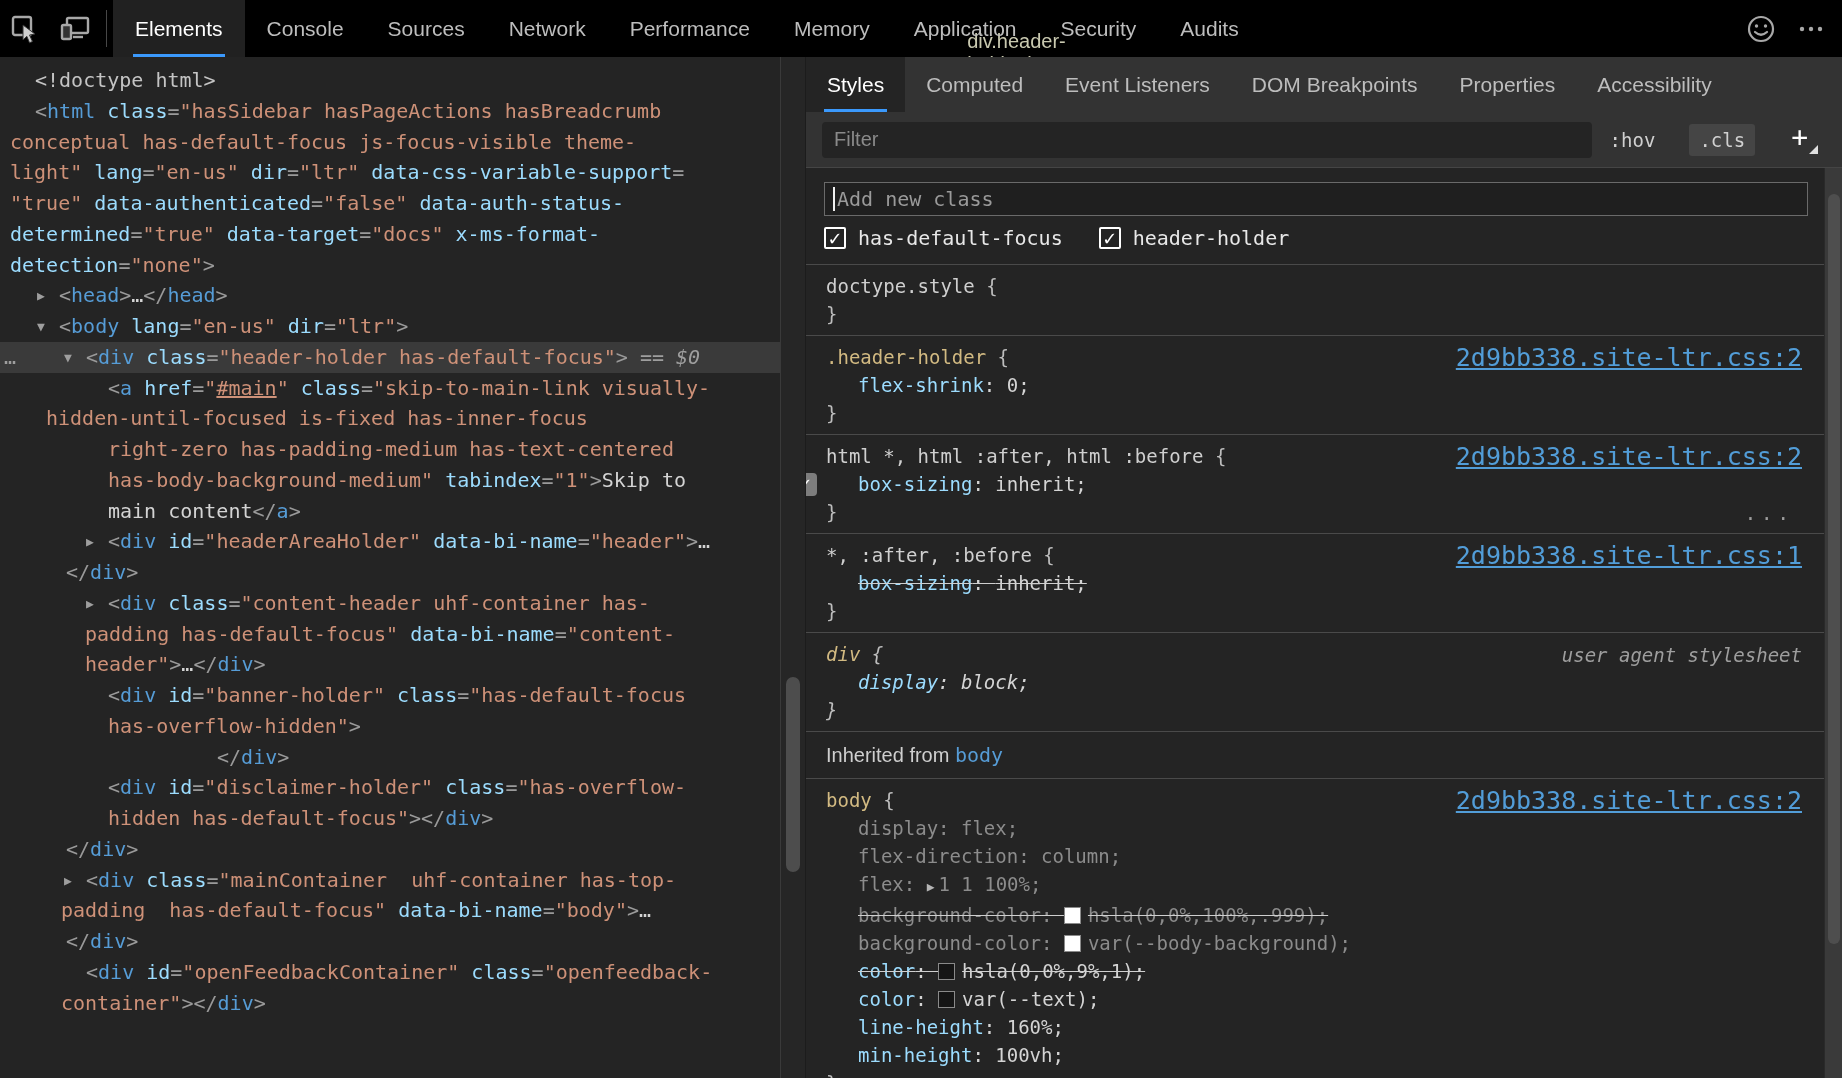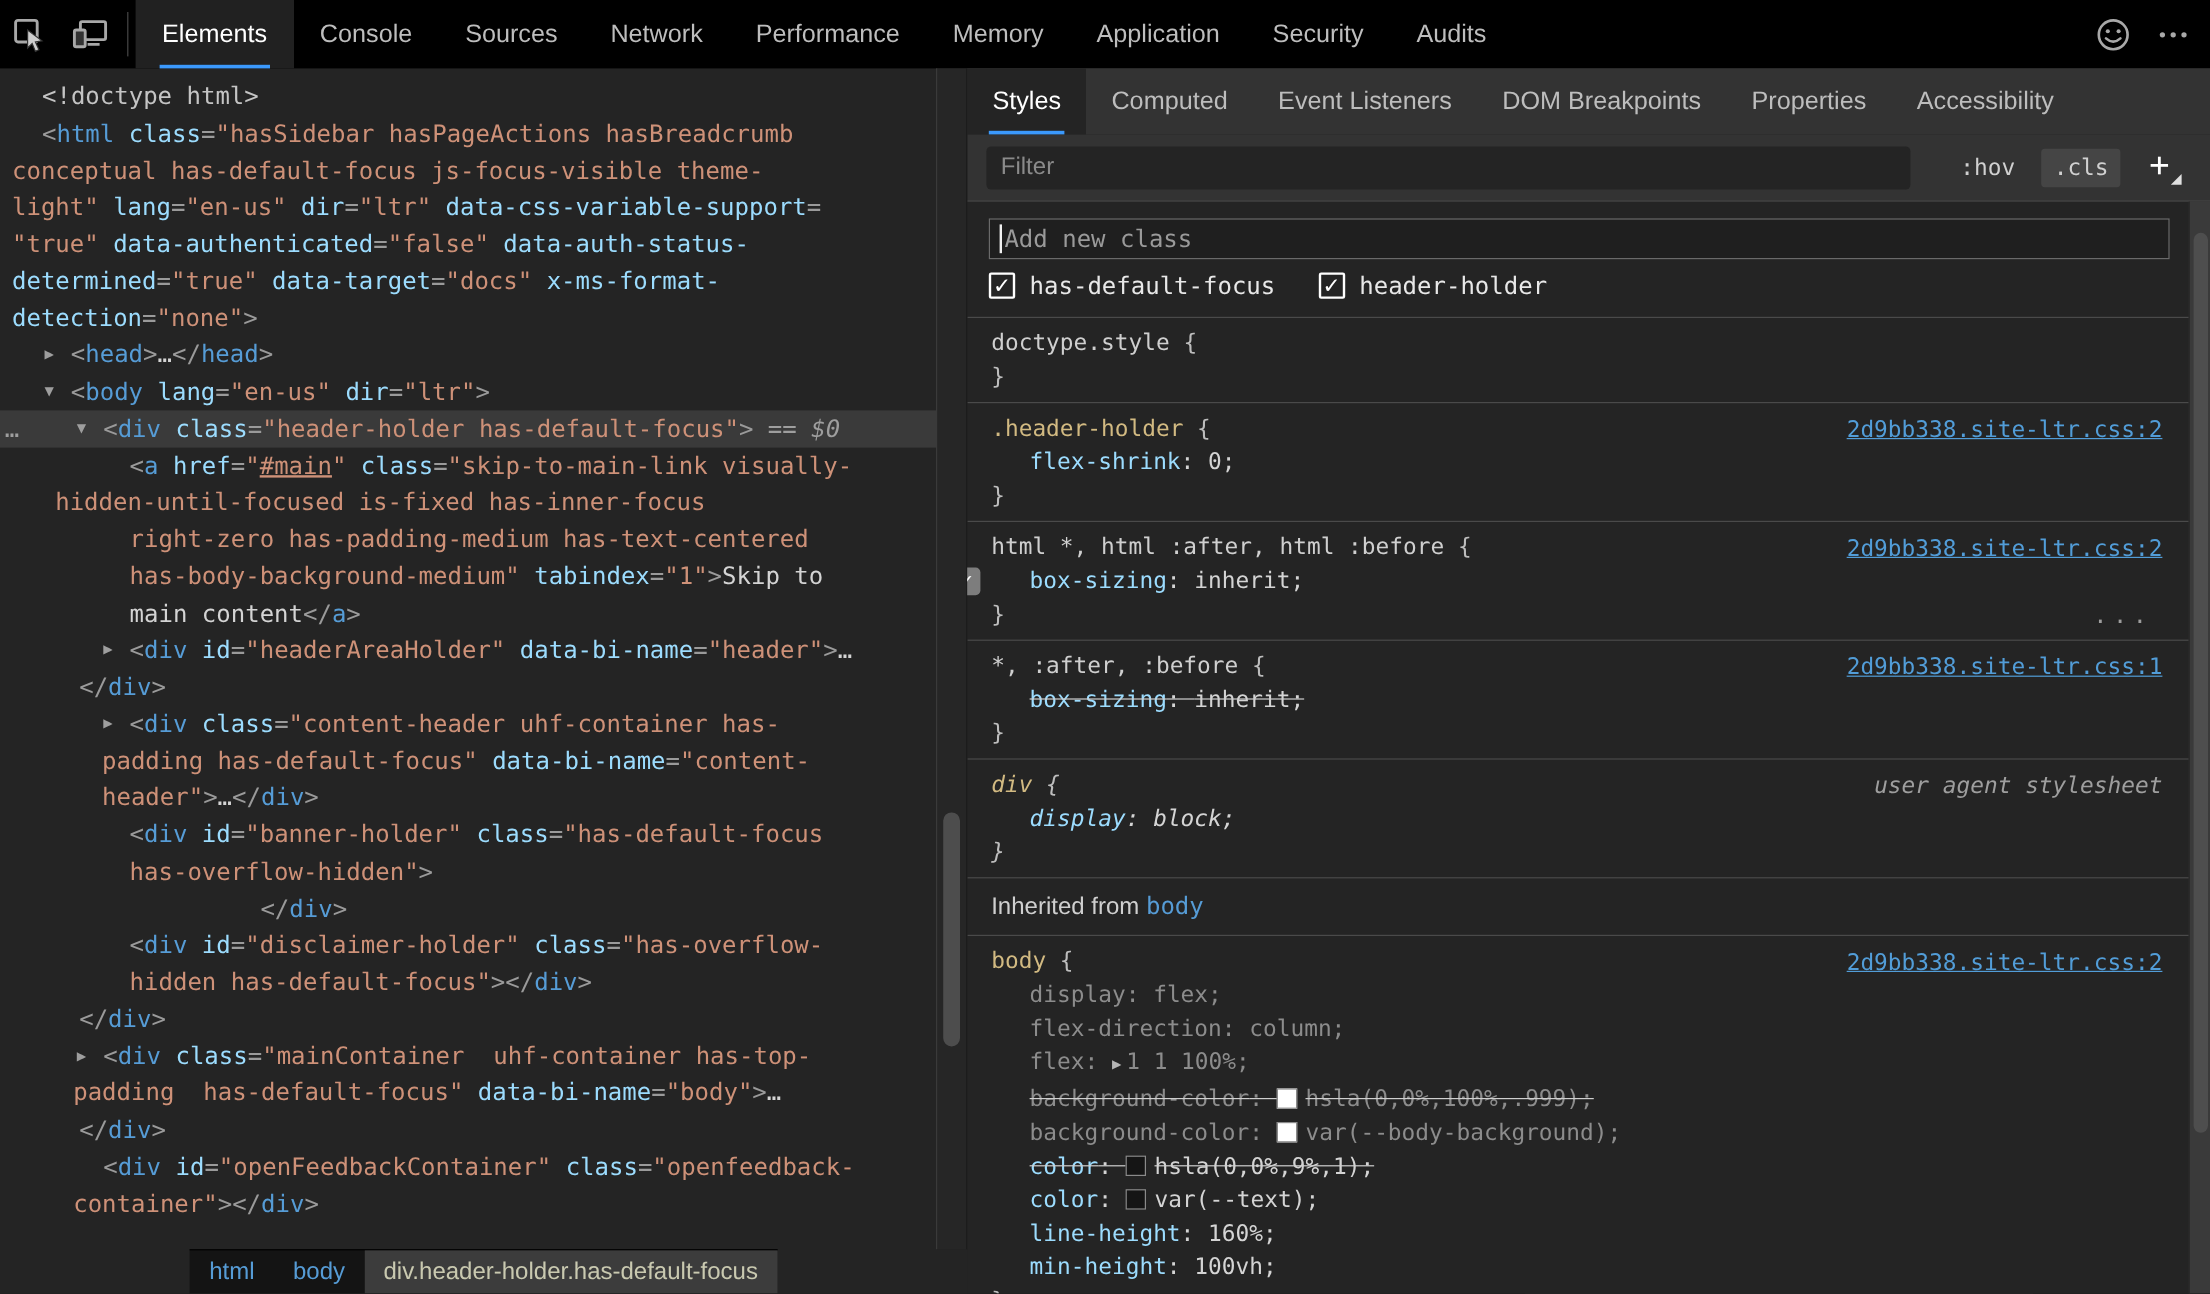--- a/index.html
+++ b/index.html
@@ -13,21 +13,21 @@
   #toolbar-tabs { display:flex; align-items:stretch; }
   .top-tab { position:relative; display:flex; align-items:center; padding:0 22px;
              color:#bdbdbd; font-size:21px; cursor:pointer; }
   .top-tab.active { background:#212121; color:#ffffff; }
   .top-tab.active::after { content:""; position:absolute; left:20px; right:20px; bottom:0;
              height:3px; background:#3b99fc; }
   #toolbar-spacer { flex:1; }
 
   
   #main { display:flex; height:1021px; }
-  #left-wrap { width:806px; display:flex; flex-direction:column;align-items:center; }
+  #left-wrap { width:806px; display:flex; flex-direction:row; }
   #tree-row { flex:1; display:flex; min-height:0; }
   #dom-tree { width:780px; padding-top:8px; overflow:hidden;
               font-family:"DejaVu Sans Mono", monospace; font-size:20px; }
   .dom-line { position:relative; line-height:30.75px; height:30.75px; white-space:pre; color:#d4d4d4; }
   .dom-line.selected { background:#3a3a3a; }
   .tw { position:absolute; color:#9e9e9e; font-size:13px; top:1px; }
   .gdots { position:absolute; left:4px; color:#9e9e9e; }
   .c-p { color:#9a9a9a; } .c-t { color:#569cd6; } .c-a { color:#9cdcfe; }
   .c-v { color:#ce9178; } .c-txt { color:#d4d4d4; } .c-d { color:#c4c4c4; }
   .c-lnk { color:#ce9178; text-decoration:underline; }
@@ -52,21 +52,21 @@
               color:#bdbdbd; font-size:21px; cursor:pointer; white-space:nowrap; }
   .side-tab.active { background:#242424; color:#ffffff; }
   .side-tab.active::after { content:""; position:absolute; left:18px; right:18px; bottom:0;
               height:3px; background:#3b99fc; }
 
   #filter-bar { height:56px; background:#333333; border-bottom:1px solid #454545;
                 display:flex; align-items:center; padding:0 10px 0 16px; }
   #filter-input { flex:0 0 770px; height:36px; background:#242424; border-radius:4px;
                   display:flex; align-items:center; padding:0 12px;
                   color:#8a8a8a; font-size:20px; }
-  #filter-right { flex:1; display:flex; align-items:center; justify-content:flex-end; gap:14px;
+  #filter-right { flex:1; display:flex; align-items:center; justify-content:flex-end; gap:26px;
                   font-family:"DejaVu Sans Mono", monospace; font-size:19px; color:#d0d0d0; }
   #hov-btn { padding:5px 8px; cursor:pointer; }
   #cls-btn { padding:5px 10px; background:#454545; border-radius:3px; cursor:pointer; }
   #plus-btn { position:relative; padding:2px 10px 6px 10px; color:#fff; font-size:28px;
               line-height:28px; cursor:pointer; margin-right:14px; }
   #plus-btn::after { content:""; position:absolute; right:0px; bottom:4px;
               border-left:9px solid transparent; border-bottom:9px solid #e0e0e0; }
 
   #styles-body { flex:1; display:flex; min-height:0; }
   #rules-scroll { flex:1; overflow:hidden; font-family:"DejaVu Sans Mono", monospace;
@@ -83,21 +83,21 @@
   .ccb { display:flex; align-items:center; gap:12px; cursor:pointer; }
   .ccb-box { width:22px; height:22px; border:2px solid #ffffff; border-radius:2px;
              display:flex; align-items:center; justify-content:center;
              color:#ffffff; font-size:18px; font-weight:bold;
              font-family:"DejaVu Sans", sans-serif; }
   .ccb-label { color:#e8e8e8; font-size:20px; }
 
   .rule-sep { border-top:1px solid #4a4a4a; }
   .rule { position:relative; padding:7px 20px 7px 20px; line-height:28px; }
   .rule .css-link { position:absolute; right:22px; top:8px; color:#529dd8;
-                    text-decoration:underline; font-size:19px; cursor:pointer; }
+                    text-decoration:underline; font-size:25px; cursor:pointer; }
   .rule .ua-label { position:absolute; right:22px; top:8px; color:#9e9e9e; }
   .sel-tan { color:#d2ba82; } .sel-gray { color:#cfcfcf; }
   .brace { color:#bdbdbd; }
   .prop-row { position:relative; padding-left:32px; }
   .prop-name { color:#9cdcfe; } .prop-val { color:#d4d4d4; } .prop-colon { color:#d4d4d4; }
   .prop-row.faded .prop-name, .prop-row.faded .prop-val,
   .prop-row.faded .prop-colon { color:#8c8c8c; }
   .strike { text-decoration:line-through; text-decoration-color:#cfcfcf; }
   .rule.italic, .rule.italic .prop-name, .rule.italic .prop-val { font-style:italic; }
   .swatch { display:inline-block; width:17px; height:17px; border:1px solid #8a8a8a;

